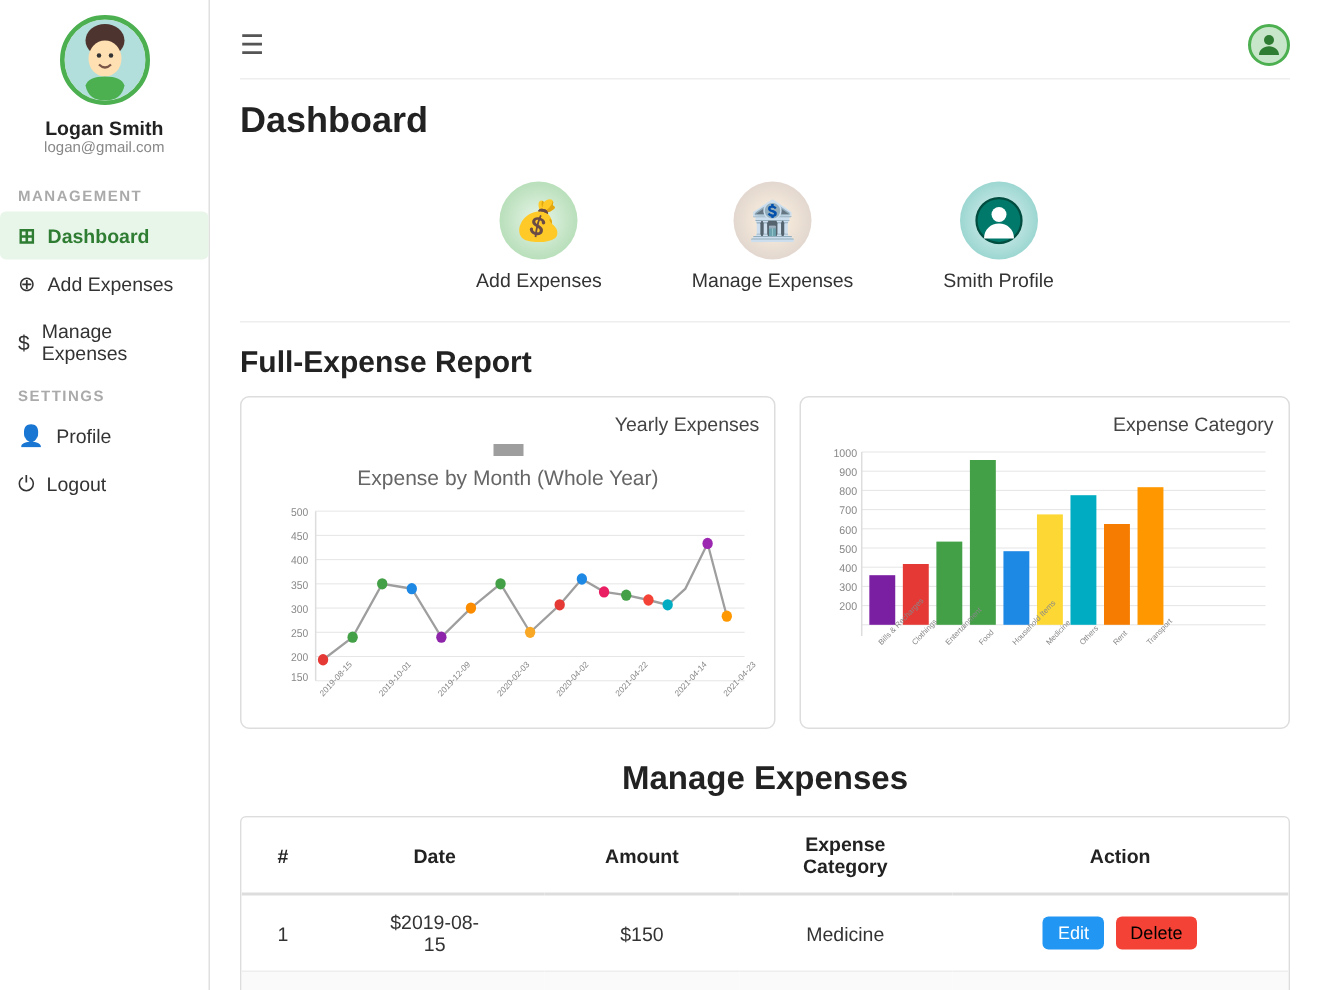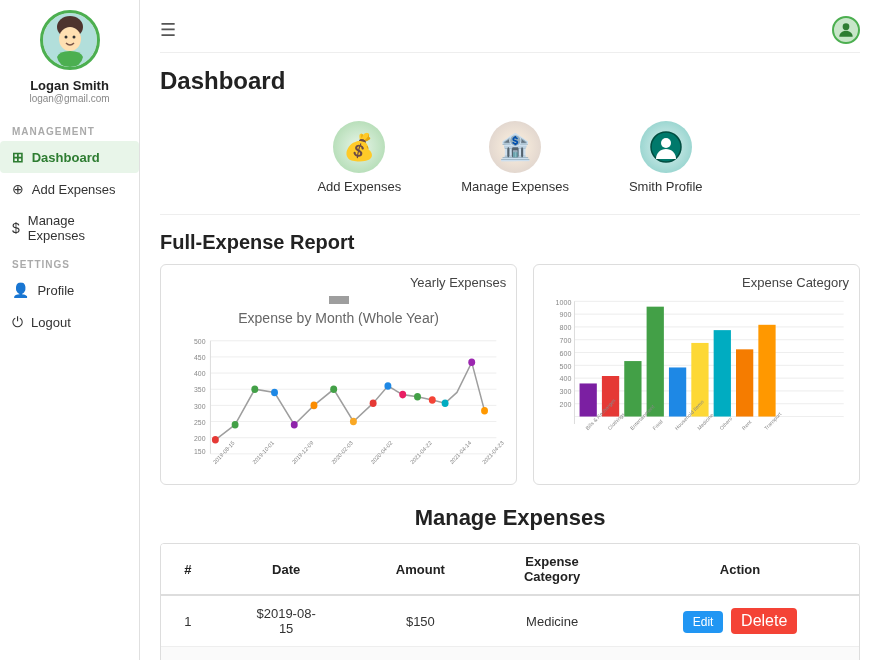--- a/index.html
+++ b/index.html
@@ -108,21 +108,21 @@
     
     .manage-title { font-size: 22px; font-weight: bold; text-align: center; margin-bottom: 12px; color: #222; }
     .expenses-table-wrap { border: 1px solid #ddd; border-radius: 4px; overflow: hidden; }
     table { width: 100%; border-collapse: collapse; font-size: 13px; }
     thead tr { background: #fff; }
     thead th { padding: 10px 12px; text-align: center; font-weight: bold; color: #222; border-bottom: 2px solid #ddd; }
     tbody tr { background: #fff; }
     tbody tr:nth-child(even) { background: #fafafa; }
     tbody td { padding: 10px 12px; text-align: center; color: #333; border-bottom: 1px solid #eee; }
     .btn-edit { background: #2196f3; color: #fff; border: none; border-radius: 4px; padding: 4px 10px; cursor: pointer; font-size: 12px; margin-right: 4px; }
-    .btn-delete { background: #f44336; color: #ffffff; border: none; border-radius: 4px; padding: 4px 10px; cursor: pointer; font-size: 16px; }
+    .btn-delete { background: #f44336; color: #000000; border: none; border-radius: 4px; padding: 4px 10px; cursor: pointer; font-size: 12px; }
   </style>
 </head>
 <body>
 
 <div id="sidebar">
   <div class="sidebar-avatar">
     <svg viewBox="0 0 54 54" xmlns="http://www.w3.org/2000/svg">
       <circle cx="27" cy="27" r="27" fill="#b2dfdb"></circle>
 
       <ellipse cx="27" cy="14" rx="13" ry="11" fill="#4e342e"></ellipse>

